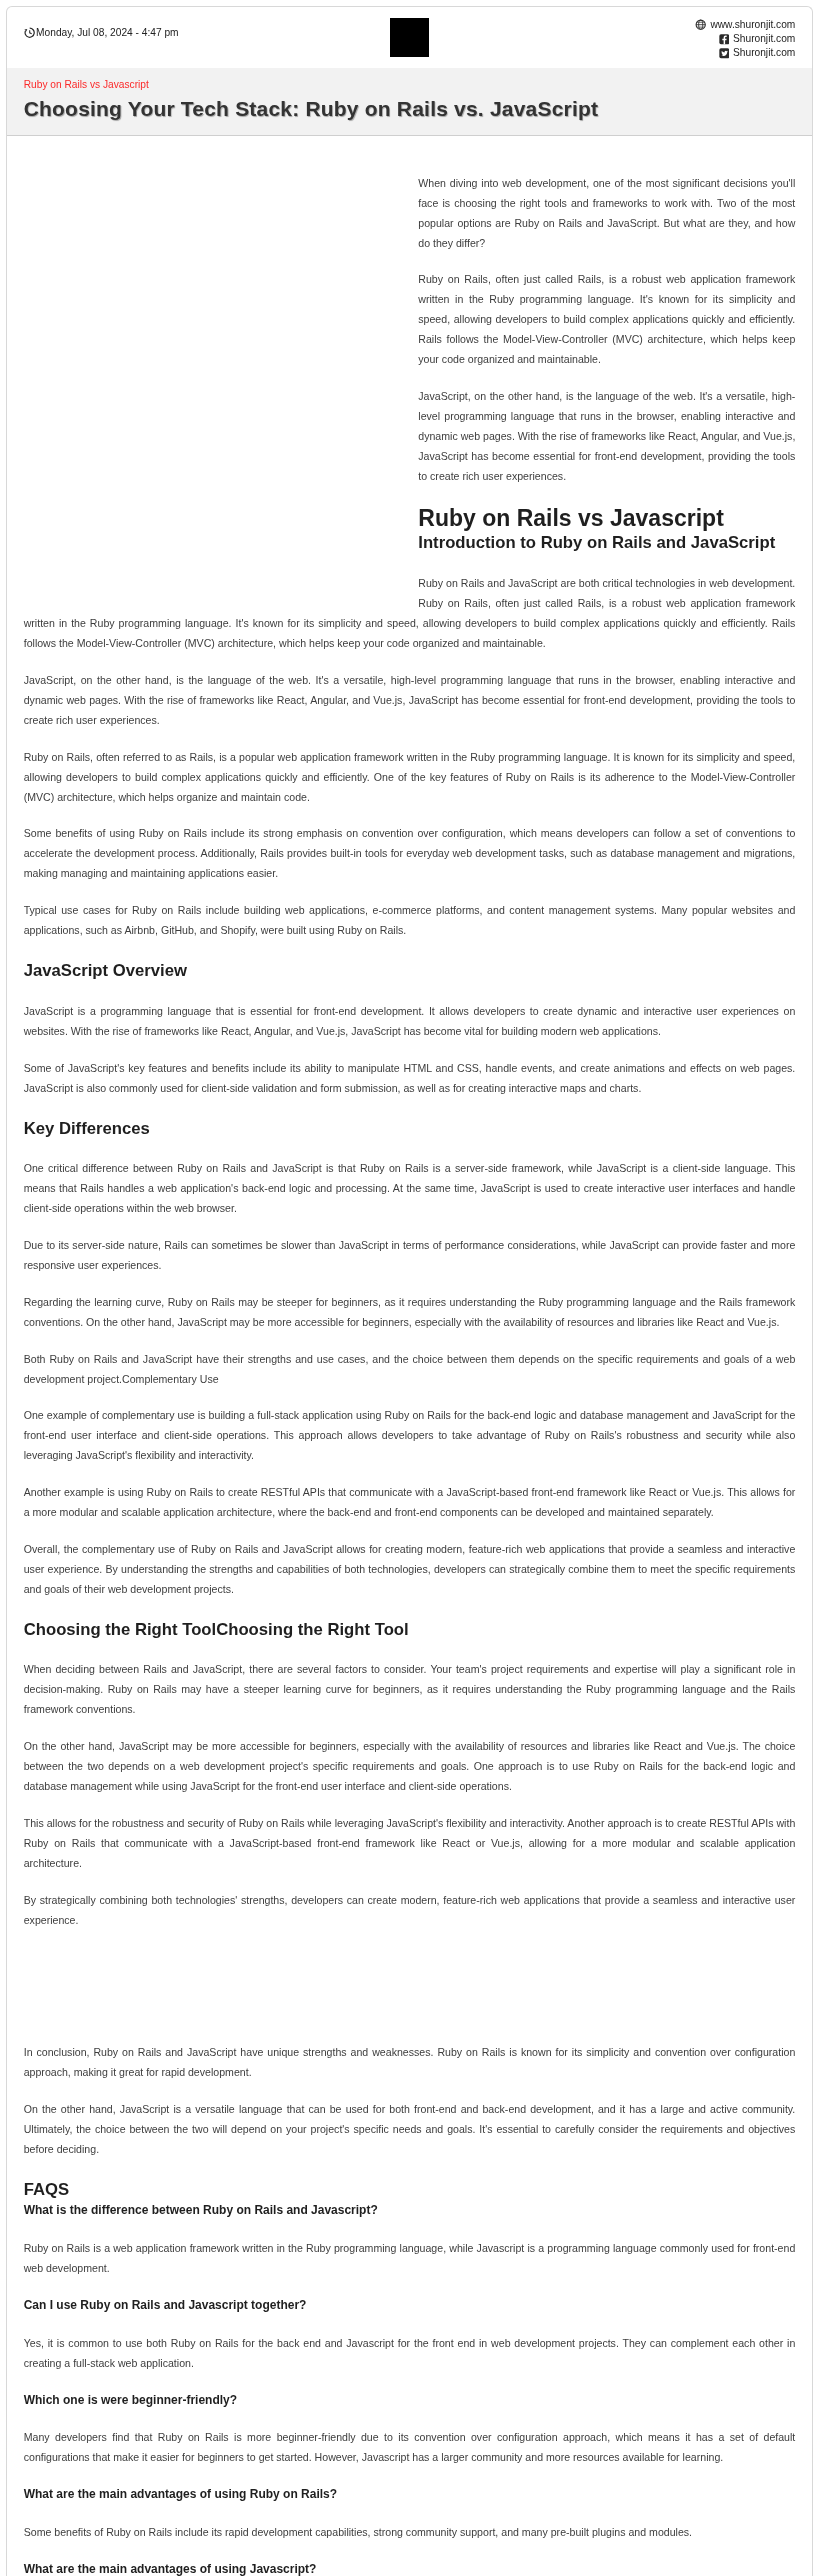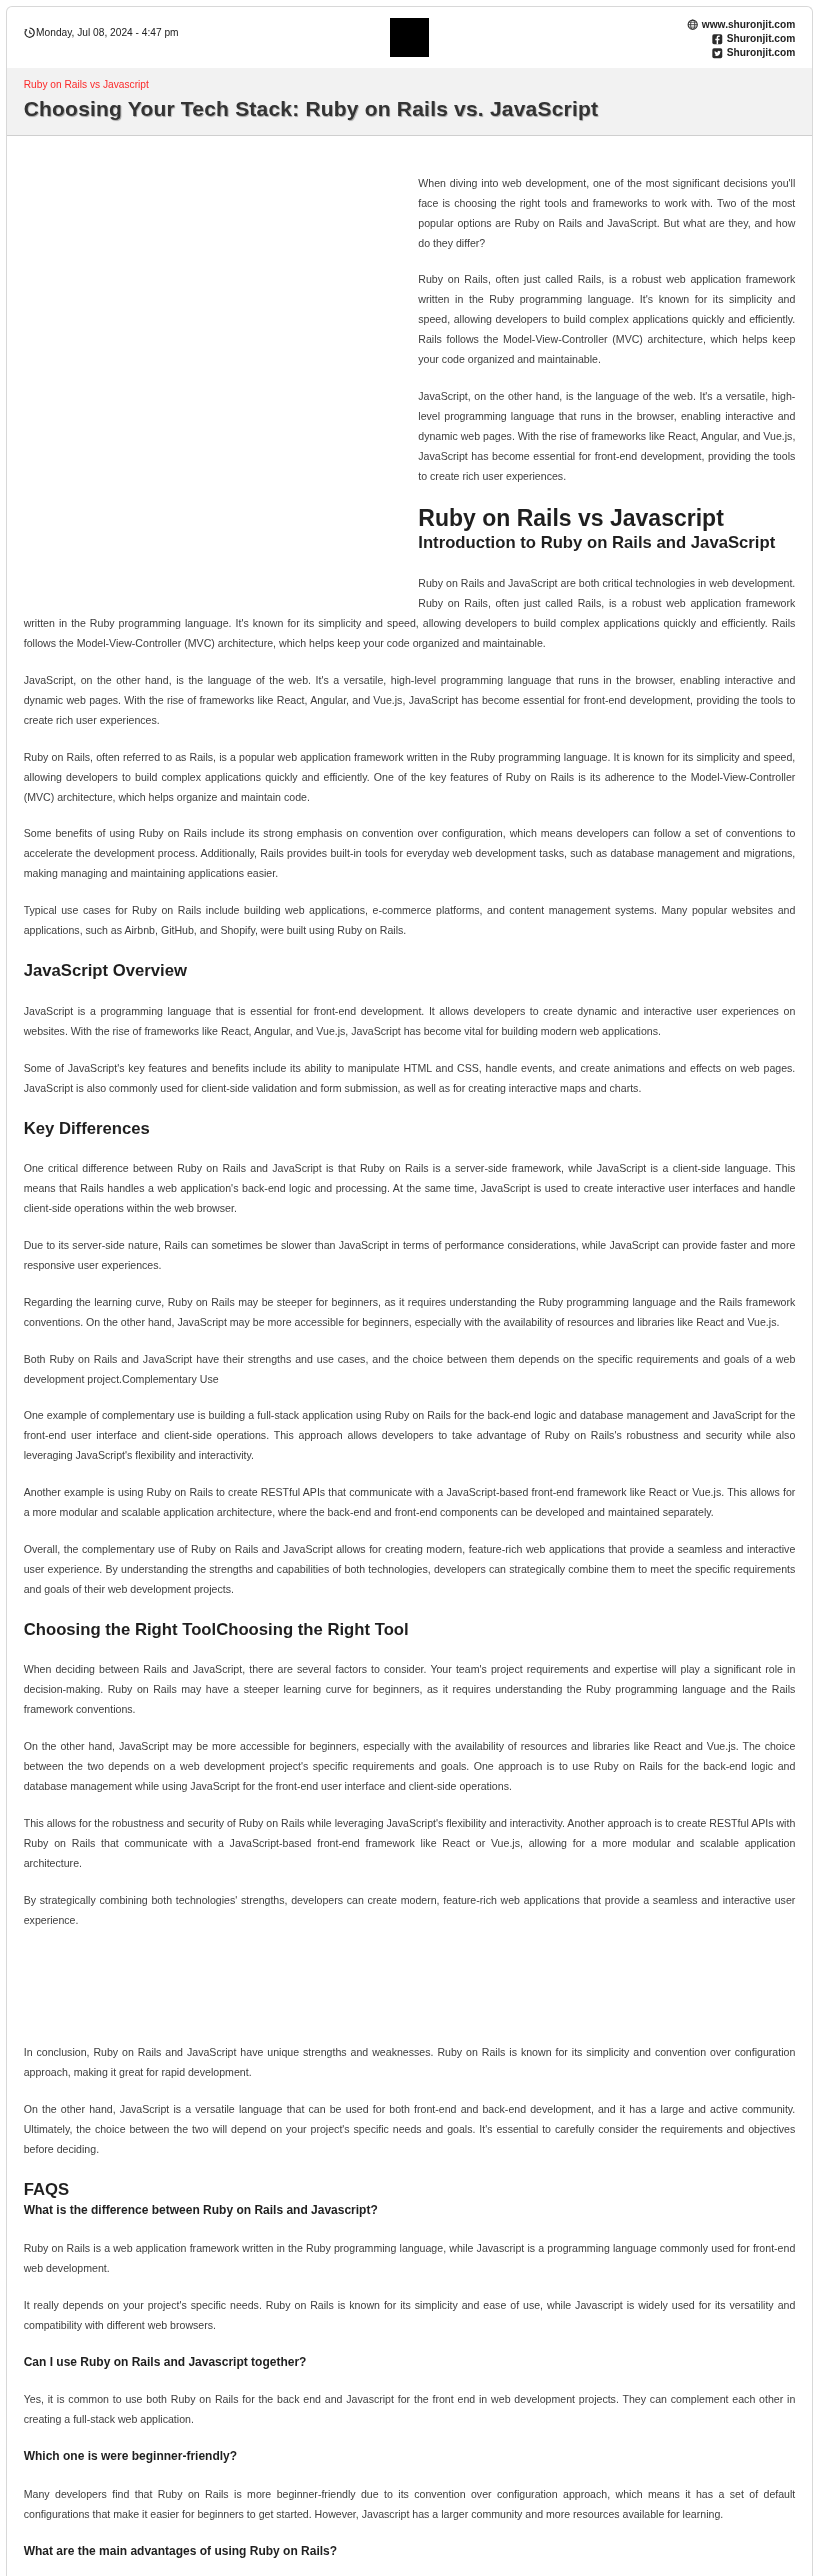--- a/index.html
+++ b/index.html
@@ -13,21 +13,21 @@
     background:#fff;
     overflow:hidden;
     min-height:2565px;
     display:flex;
     flex-direction:column;
   }
   
   .site-header { display:flex; align-items:flex-start; padding:10.6px 16.7px 7.6px 16.7px; }
   .header-left { flex:1; display:flex; align-items:center; gap:1px; font-size:10.2px; color:#222; padding-top:9px; }
   .logo-box { width:39px; height:39px; background:#000; flex:0 0 auto; }
-  .header-right { flex:1; display:flex; flex-direction:column; align-items:flex-end; font-size:10.2px; color:#222;font-weight:bold; }
+  .header-right { flex:1; display:flex; flex-direction:column; align-items:flex-end; font-size:10.2px; color:#222; }
   .contact-row { display:flex; align-items:center; gap:3.8px; line-height:14.4px; cursor:pointer; }
   .icon { display:inline-flex; align-items:center; }
   
   .title-strip { background:#f2f2f2; border-bottom:1.5px solid #cfcfcf; padding:9px 16.7px 13.7px 16.7px; }
   .breadcrumb { color:#fb2a2a; font-size:10.2px; text-decoration:none; display:inline-block; }
   .page-title { font-size:21px; font-weight:bold; color:#333; margin:6px 0 0 0; text-shadow:0.8px 0.8px 0.8px #a8a8a8; letter-spacing:0.2px; }
   
   .article {
     padding:20px 16.7px 7.6px 16.7px;
     font-size:10.6px;
@@ -132,21 +132,20 @@
       <p class="blk-p">When deciding between Rails and JavaScript, there are several factors to consider. Your team's project requirements and expertise will play a significant role in decision-making. Ruby on Rails may have a steeper learning curve for beginners, as it requires understanding the Ruby programming language and the Rails framework conventions.</p>
       <p class="blk-p">On the other hand, JavaScript may be more accessible for beginners, especially with the availability of resources and libraries like React and Vue.js. The choice between the two depends on a web development project's specific requirements and goals. One approach is to use Ruby on Rails for the back-end logic and database management while using JavaScript for the front-end user interface and client-side operations.</p>
       <p class="blk-p">This allows for the robustness and security of Ruby on Rails while leveraging JavaScript's flexibility and interactivity. Another approach is to create RESTful APIs with Ruby on Rails that communicate with a JavaScript-based front-end framework like React or Vue.js, allowing for a more modular and scalable application architecture.</p>
       <p class="blk-p">By strategically combining both technologies' strengths, developers can create modern, feature-rich web applications that provide a seamless and interactive user experience.</p>
       <div class="blk-spacer"></div>
       <p class="blk-p">In conclusion, Ruby on Rails and JavaScript have unique strengths and weaknesses. Ruby on Rails is known for its simplicity and convention over configuration approach, making it great for rapid development.</p>
       <p class="blk-p">On the other hand, JavaScript is a versatile language that can be used for both front-end and back-end development, and it has a large and active community. Ultimately, the choice between the two will depend on your project's specific needs and goals. It's essential to carefully consider the requirements and objectives before deciding.</p>
       <h2 class="blk-h2">FAQS</h2>
       <h3 class="blk-h3">What is the difference between Ruby on Rails and Javascript?</h3>
       <p class="blk-p">Ruby on Rails is a web application framework written in the Ruby programming language, while Javascript is a programming language commonly used for front-end web development.</p>
-      <p class="blk-p">It really depends on your project's specific needs. Ruby on Rails is known for its simplicity and ease of use, while Javascript is widely used for its versatility and compatibility with different web browsers.</p>
       <h3 class="blk-h3">Can I use Ruby on Rails and Javascript together?</h3>
       <p class="blk-p">Yes, it is common to use both Ruby on Rails for the back end and Javascript for the front end in web development projects. They can complement each other in creating a full-stack web application.</p>
       <h3 class="blk-h3">Which one is were beginner-friendly?</h3>
       <p class="blk-p">Many developers find that Ruby on Rails is more beginner-friendly due to its convention over configuration approach, which means it has a set of default configurations that make it easier for beginners to get started. However, Javascript has a larger community and more resources available for learning.</p>
       <h3 class="blk-h3">What are the main advantages of using Ruby on Rails?</h3>
       <p class="blk-p">Some benefits of Ruby on Rails include its rapid development capabilities, strong community support, and many pre-built plugins and modules.</p>
       <h3 class="blk-h3">What are the main advantages of using Javascript?</h3>
       <p class="blk-p">Javascript is known for its versatility. It can be used for both front-end and back-end development. It also has a wide range of frameworks and libraries that can be used to build interactive and dynamic web applications.</p>
     </article>
 

